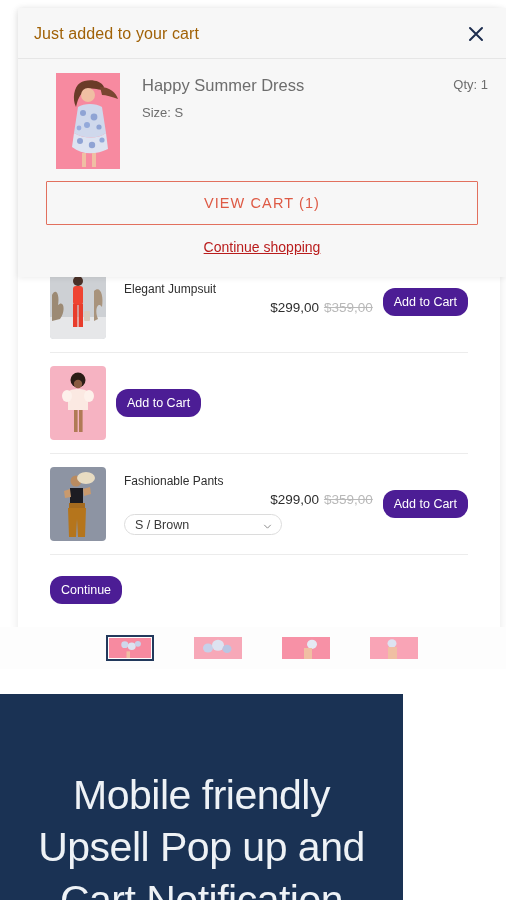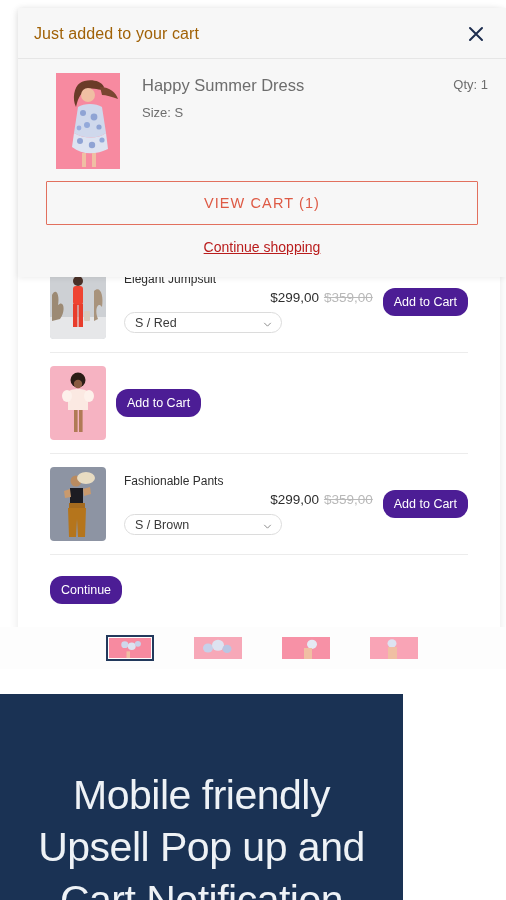--- a/index.html
+++ b/index.html
@@ -291,28 +291,20 @@
           <rect x="23" y="21" width="10" height="19" rx="3" fill="#ef4432"></rect>
           <rect x="23" y="39" width="4.4" height="23" fill="#e83d2c"></rect>
           <rect x="28.6" y="39" width="4.4" height="23" fill="#e83d2c"></rect>
           <rect x="34" y="46" width="6" height="10" rx="1" fill="#d7ccbd"></rect>
         </svg>
       </div>
       <div class="prod-info">
         <div class="prod-title">Elegant Jumpsuit</div>
         <div class="prod-prices">
           <span>$299,00</span><span class="price-old">$359,00</span>
-        </div>
-        <div class="variant-select">
-          <span>S / Red</span>
-          <span class="chev">
-            <svg viewBox="0 0 12 12">
-                <path d="M2 4.2 L6 8.2 L10 4.2" fill="none" stroke="currentColor" stroke-width="1.3" stroke-linecap="round" stroke-linejoin="round"></path>
-              </svg>
-          </span>
         </div>
       </div>
       <div class="atc-wrap">
         <button class="btn-dark">Add to Cart</button>
       </div>
     </div>
 
     <div class="product-row">
       <div class="thumb">
         <svg viewBox="0 0 56 74" preserveAspectRatio="none">

